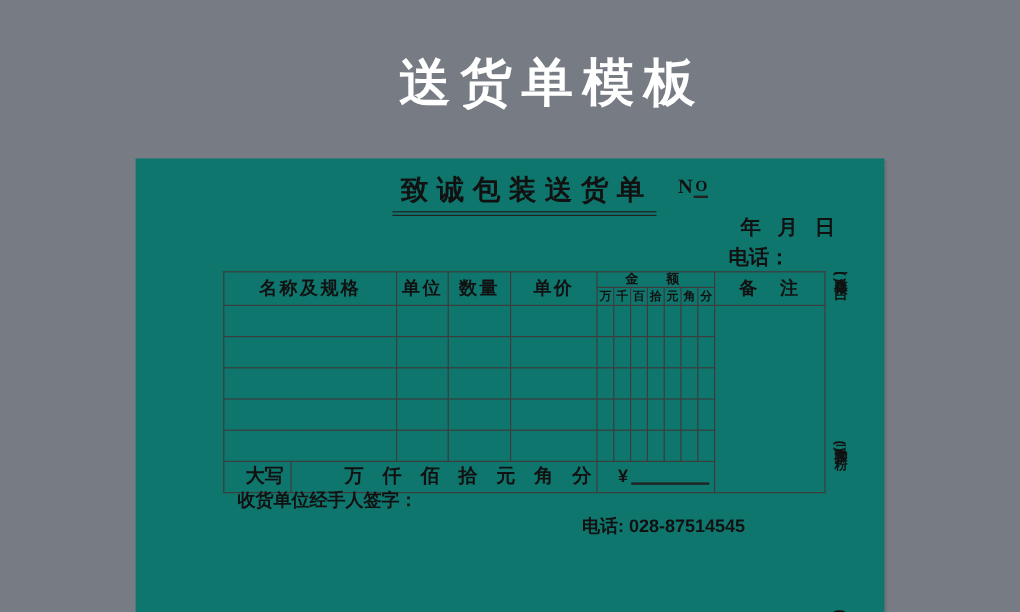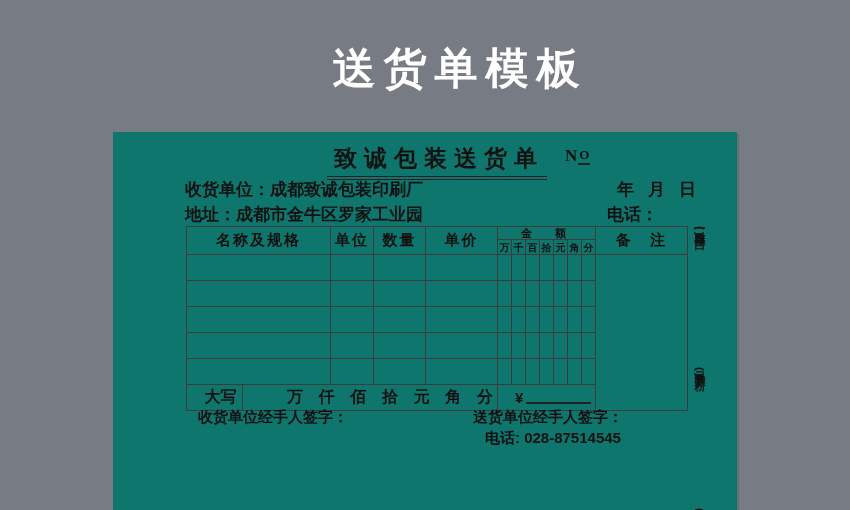--- a/index.html
+++ b/index.html
@@ -76,29 +76,27 @@
 <body style="background: rgb(119, 124, 132);">
 
 <div class="page-title" style="color: #ffffff; margin-left: 24px;">送货单模板</div>
 
 <div class="paper">
 
   <div class="form-title">致诚包装送货单</div>
 
   <div class="form-no"><span>N</span><span class="no-o">O</span></div>
 
-  <div class="info row-receiver"><span>收货单位：</span><span>成都致诚包装印刷厂</span></div>
 
   <div class="info date-group">
     <span>年</span>
     <span>月</span>
     <span>日</span>
   </div>
 
-  <div class="info row-address"><span>地址：</span><span>成都市金牛区罗家工业园</span></div>
 
   <div class="info phone-label">电话：</div>
 
   <table class="goods-table">
     <colgroup>
       <col style="width:56px">
         <col style="width:88px">
         <col style="width:43px">
       <col style="width:52px">
         <col style="width:72px">
@@ -218,16 +216,15 @@
   </tbody>
     </table>
 
   <div class="stub-strip">
     <span class="stub">一联存根(白)</span>
     <span class="stub">二联客户(粉)</span>
     <span class="stub">三联回执(黄)</span>
   </div>
 
   <div class="sig sign-receiver">收货单位经手人签字：</div>
-  <div class="sig sign-sender">送货单位经手人签字：</div>
   <div class="sig sender-phone">电话: 028-87514545</div>
 
 </div>
 
 </body></html>

